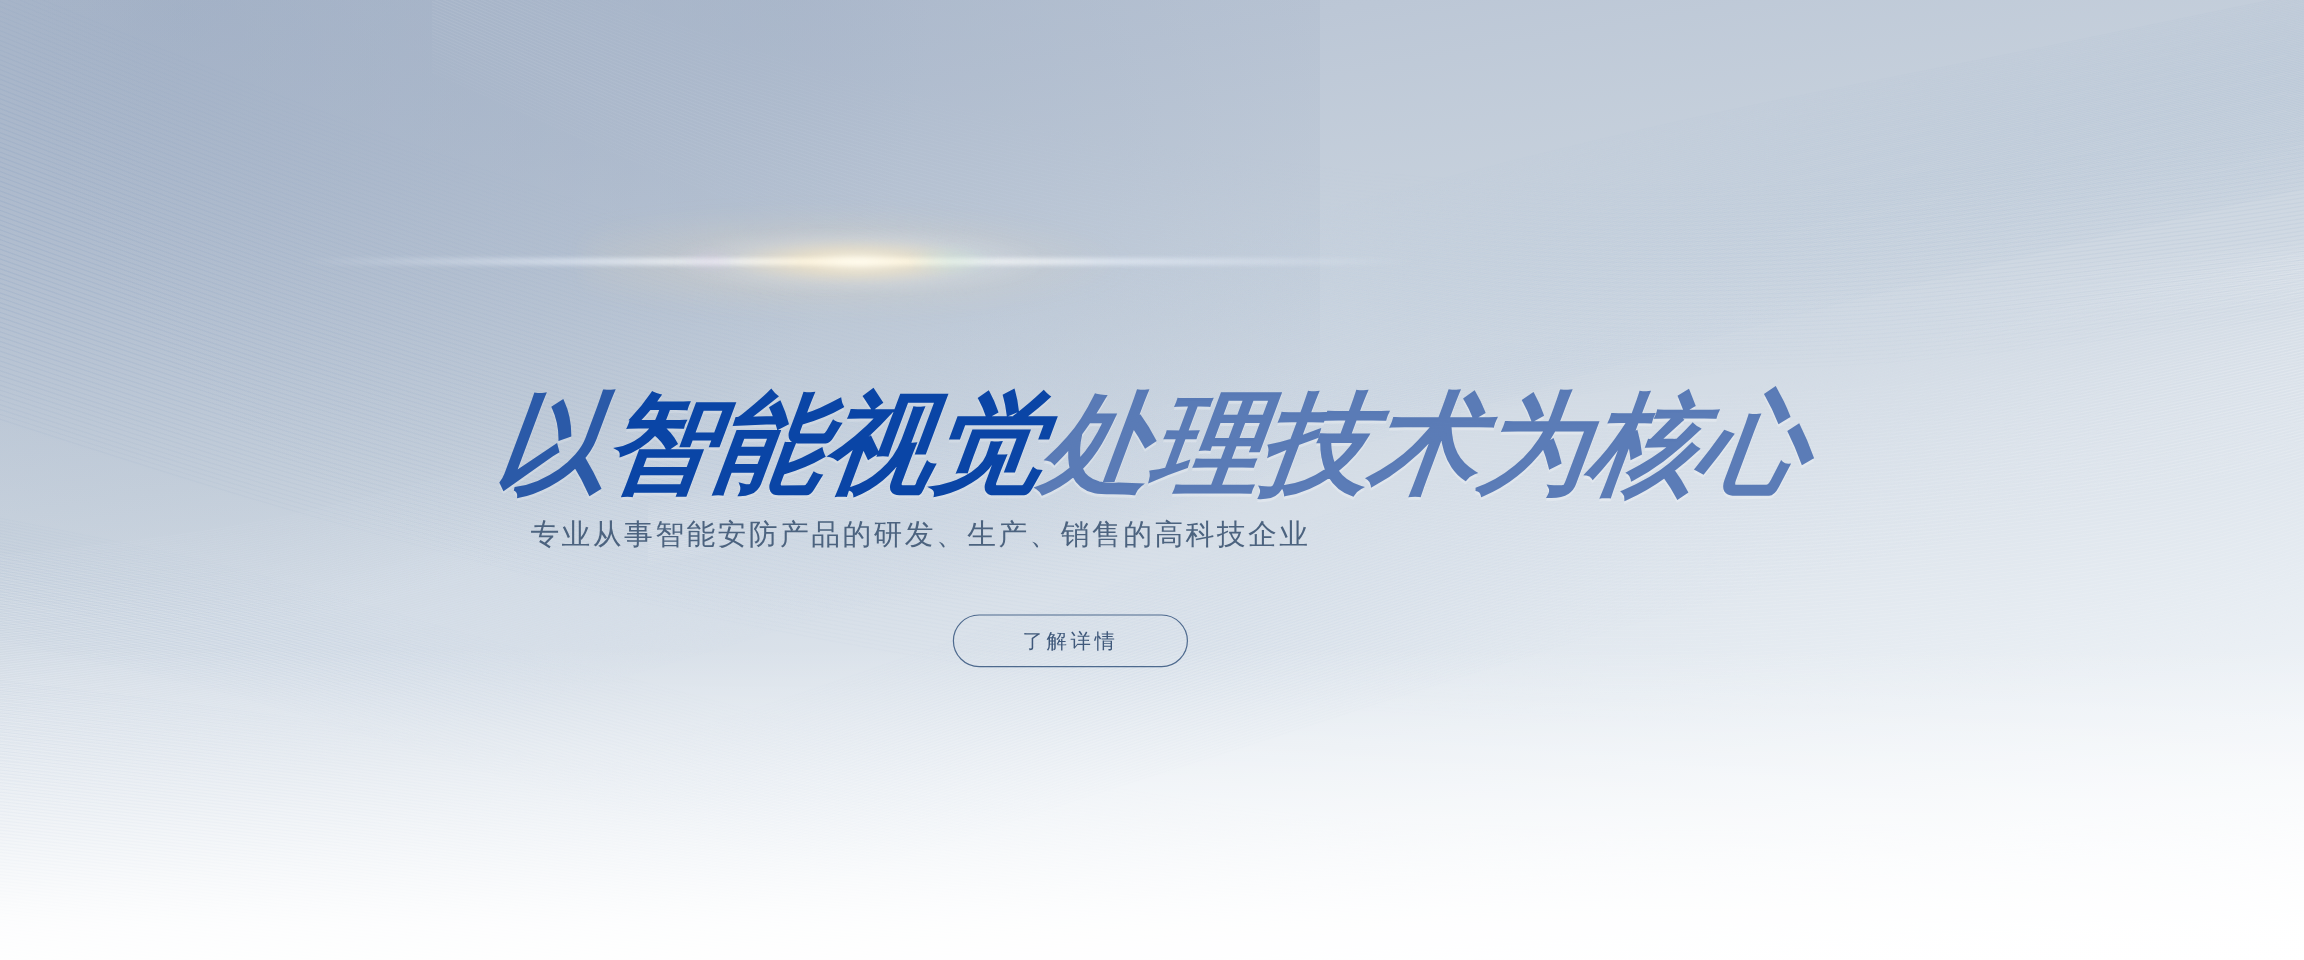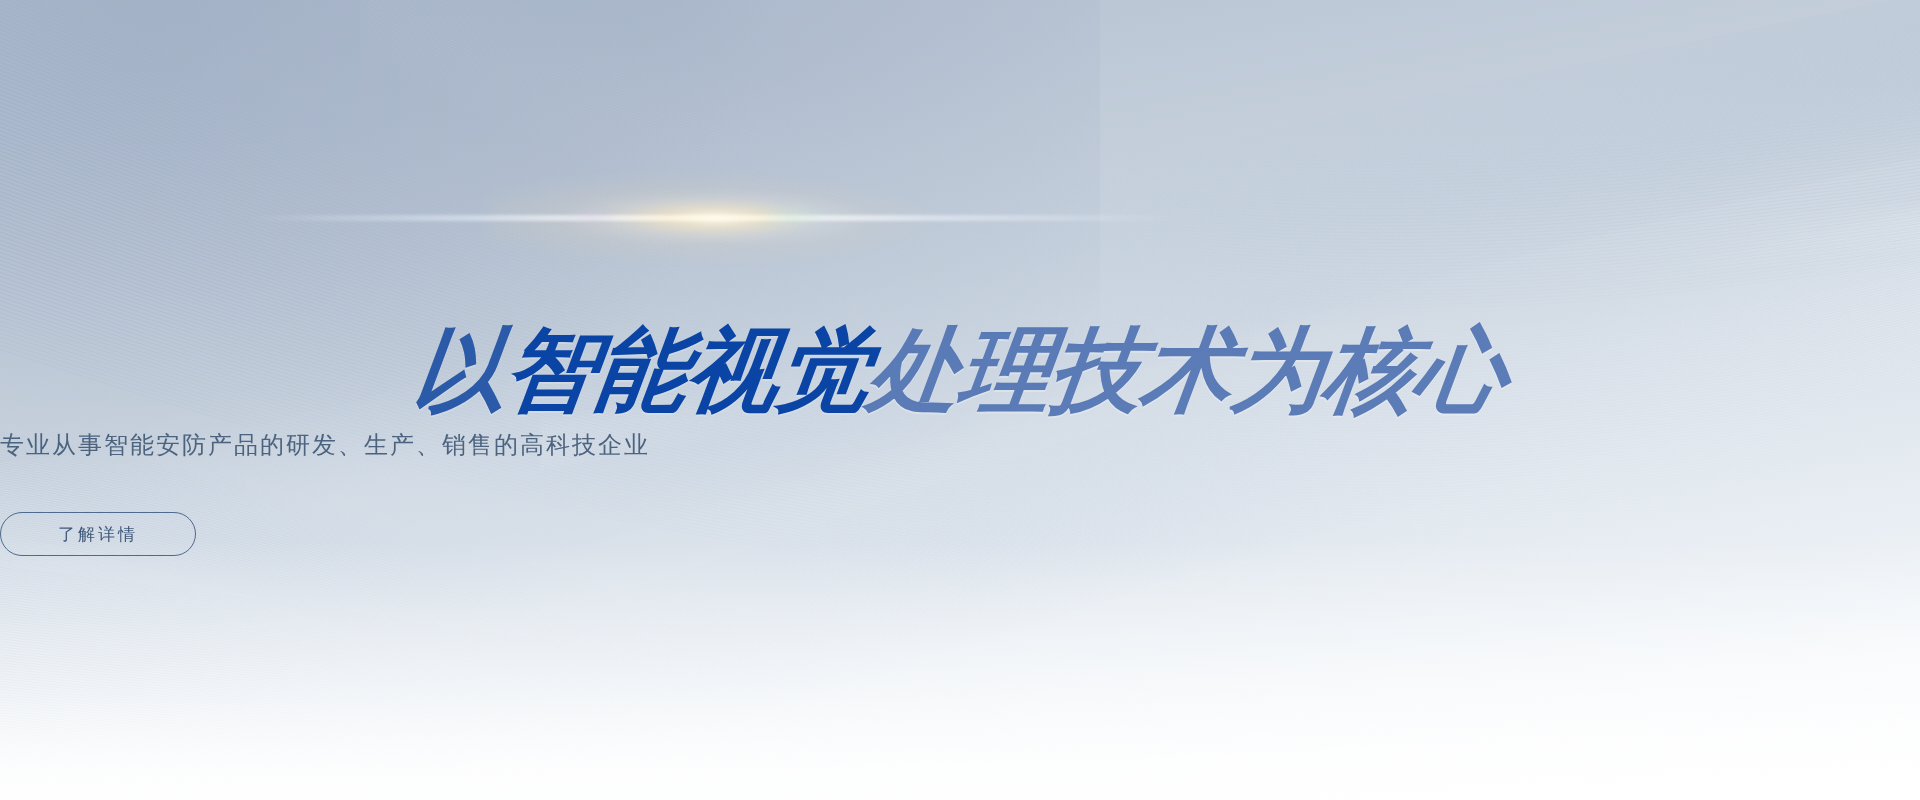--- a/index.html
+++ b/index.html
@@ -72,26 +72,26 @@
     font-size:92px;line-height:1.02;font-weight:700;font-style:italic;
     letter-spacing:-1px;white-space:nowrap;
     font-family:"DejaVu Sans","Liberation Sans",sans-serif;
     transform:skewX(-7deg);
   }
   #headline .hl-a{color:#2b5aa8;text-shadow:0 2px 0 rgba(255,255,255,.18);}
   #headline .hl-b{color:#0a45a6;text-shadow:0 2px 0 rgba(255,255,255,.18);}
   #headline .hl-c{color:rgba(69,106,173,.86);text-shadow:0 2px 0 rgba(255,255,255,.25);}
 
   #subtitle{
-    position:absolute;top:405px;left:0;width:1534px;
+    position:absolute;top:405px;left:0;width:1534px;text-align:center;
     font-size:24px;letter-spacing:2px;color:#4c637f;font-weight:400;
     font-family:"DejaVu Sans","Liberation Sans",sans-serif;
   }
   #cta-wrap{
-    position:absolute;top:512px;left:0;width:1784px;display:flex;
+    position:absolute;top:512px;left:0;width:1784px;display:flex;justify-content:center;
   }
   #cta{
     width:196px;height:44px;border:1.6px solid #4e6party;
     border:1.6px solid #4e6a8e;border-radius:24px;
     background:transparent;color:#3f587a;
     font-size:17px;letter-spacing:3px;
     font-family:"DejaVu Sans","Liberation Sans",sans-serif;
     display:flex;align-items:center;justify-content:center;
     cursor:pointer;
   }

